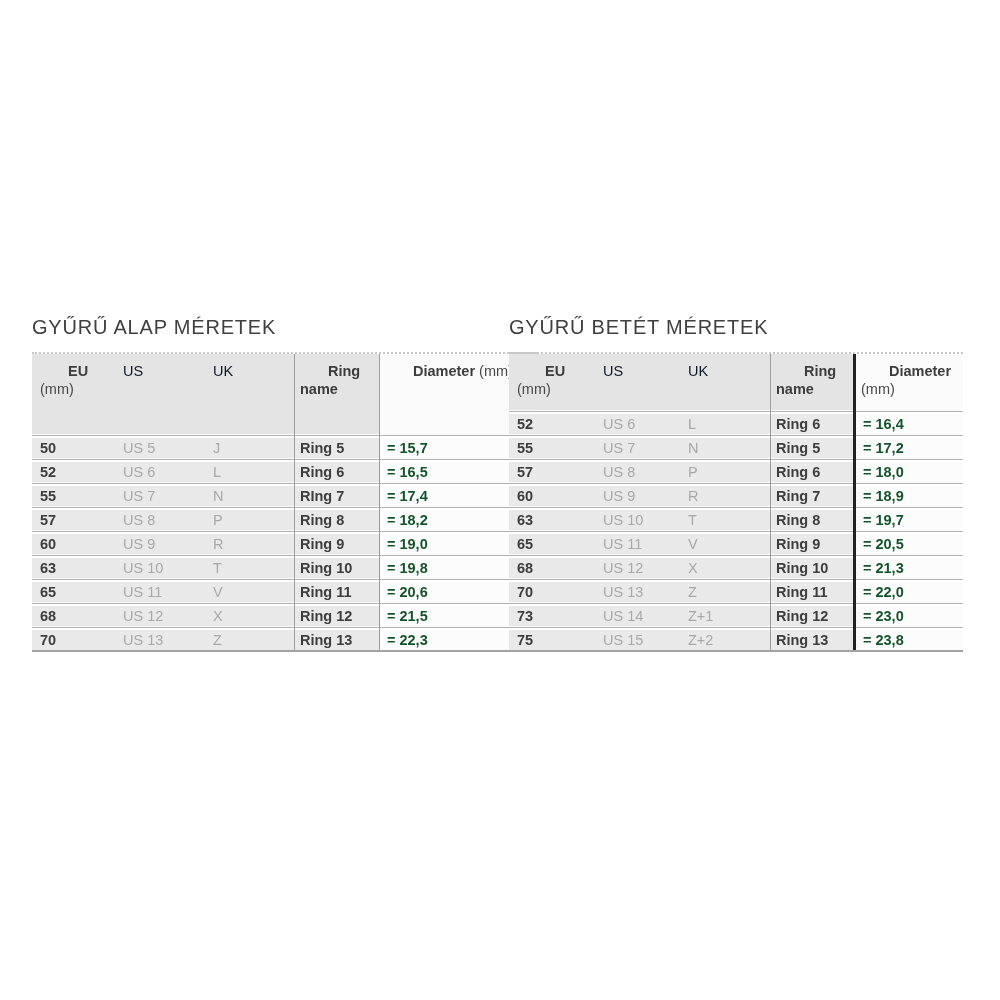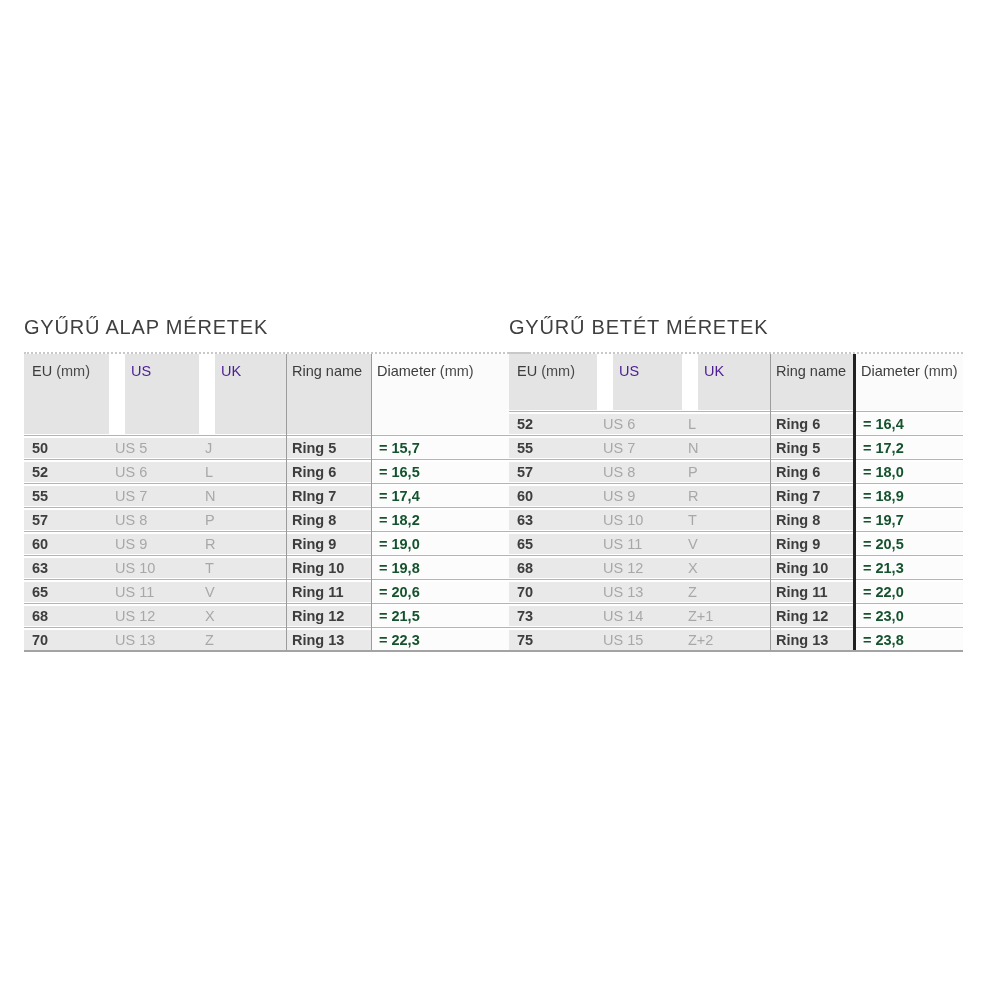--- a/index.html
+++ b/index.html
@@ -8,21 +8,21 @@
     background: #ffffff;
     width: 1000px;
     height: 1000px;
     overflow: hidden;
     font-family: "Liberation Sans", "DejaVu Sans", sans-serif;
   }
   .table-block {
     position: absolute;
     top: 315px;
   }
-  .table-block.left  { left: 24px;  width: 505px; }
+  .table-block.left  { left: 32px;  width: 505px; }
   .table-block.right { left: 509px; width: 454px; }
 
   .tbl-title {
     font-size: 20px;
     font-weight: 400;
     color: #3f3f3f;
     letter-spacing: 0.8px;
     height: 24px;
     line-height: 24px;
     margin-bottom: 13px;
@@ -44,23 +44,23 @@
 
   .hcell {
     background: #e4e4e4;
     padding: 8px 4px 0 6px;
     font-size: 14.5px;
     line-height: 18px;
     color: #3d3d3d;
   }
   .hcell.first { padding-left: 8px; }
   .hcell.diacol { background: #fbfbfb; }
-  .hcell .b { font-weight: 400; }
+  .hcell .b { font-weight: 700; margin-left: 28px; }
   .hcell .unit { font-weight: 400; color: #4a4a4a; text-align: center; }
-  .hcell.muted { color: #4c1d95; margin-left: 16px; }
+  .hcell.muted { color: #0f172a; }
 
   .trow {
     position: relative;
     height: 20px;
     border-top: 4px solid transparent;
   }
   .trow::before {
     content: "";
     position: absolute;
     top: -3px;

